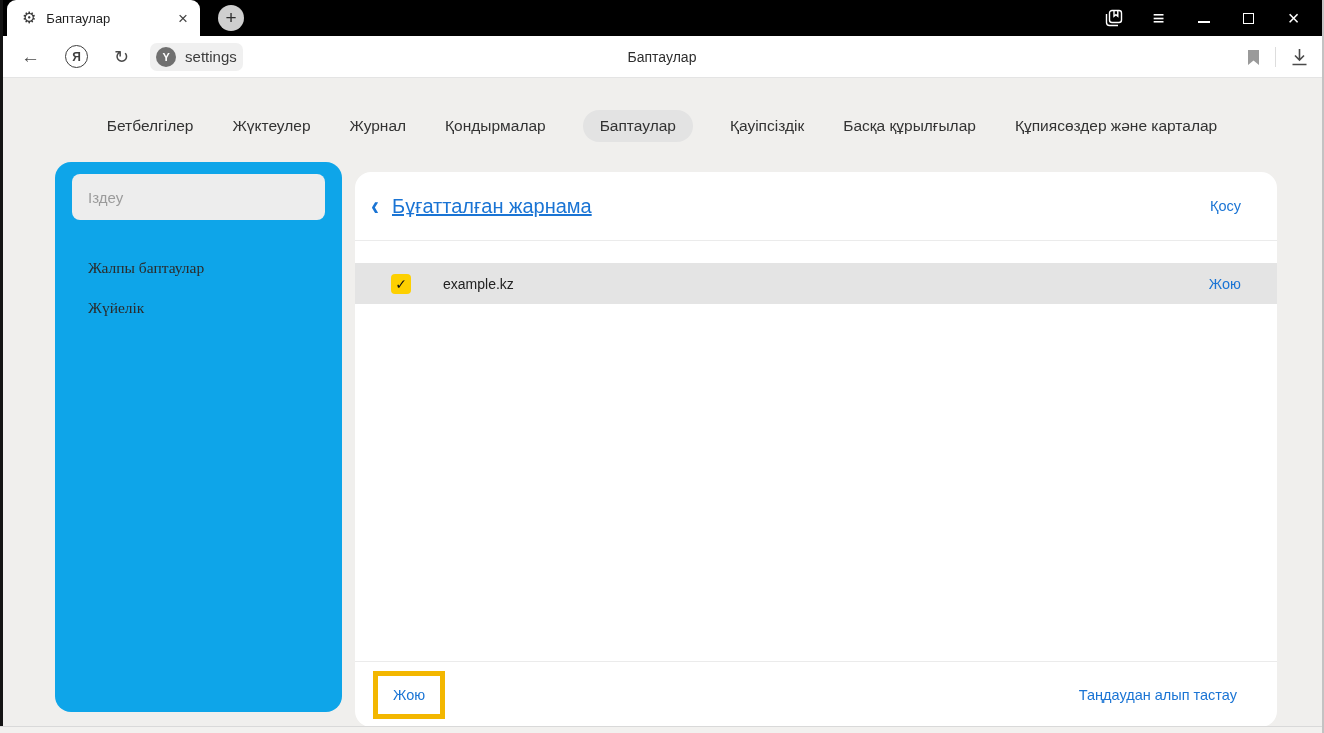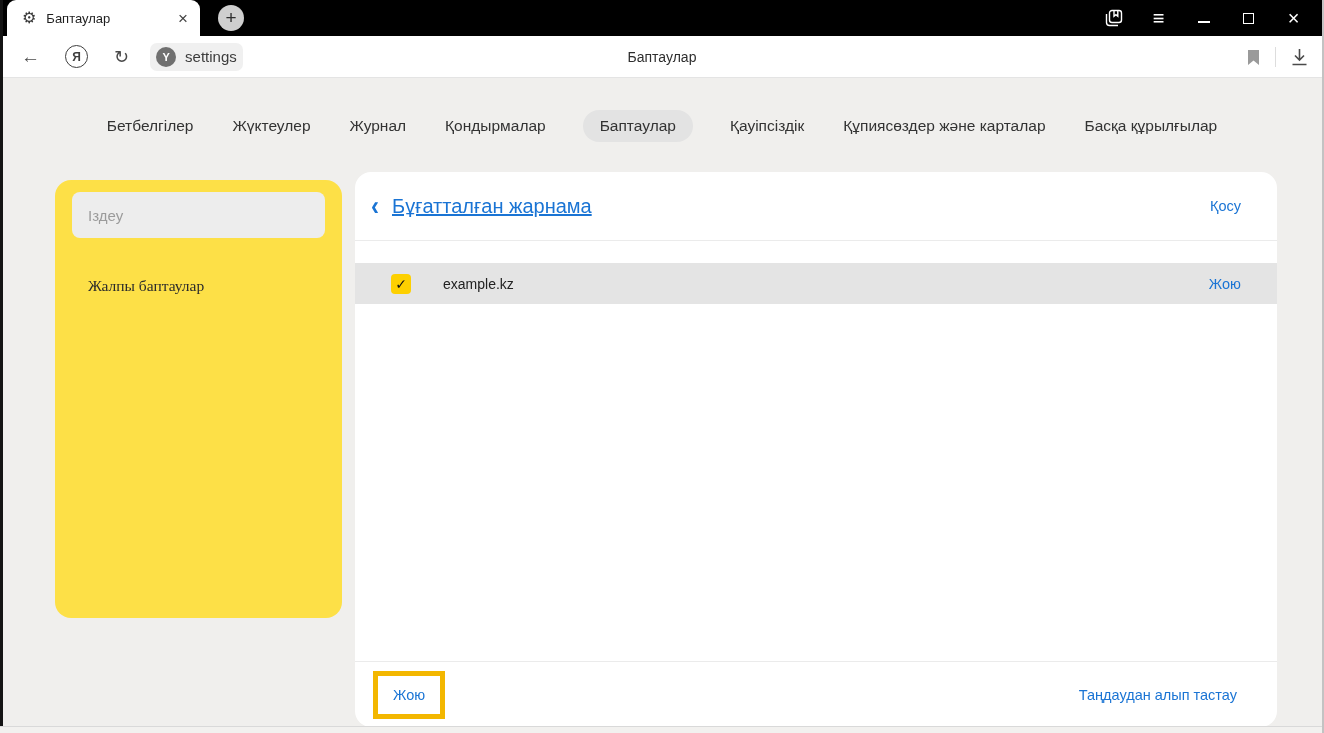--- a/index.html
+++ b/index.html
@@ -73,22 +73,22 @@
   .nav{
     position:absolute;top:79px;left:0;width:100%;height:93px;
     display:flex;align-items:center;justify-content:center;gap:35px;
     font-size:15.5px;color:#333;
   }
   .nav-item{padding:7px 2px;white-space:nowrap;}
   .nav-item.active{background:#e3e3e3;border-radius:18px;padding:7px 17px;}
 
   
   .sidebar{
-    position:absolute;left:55px;top:180px;width:287px;height:438px;
-    background:#fde047;border-radius:16px;
+    position:absolute;left:55px;top:162px;width:287px;height:550px;
+    background:#0ea5e9;border-radius:16px;
   }
   .search{
     display:block;margin:12px 17px 0;width:calc(100% - 34px);height:46px;
     background:#ededed;border:none;border-radius:8px;padding:0 16px;
     font-size:15px;color:#333;font-family:inherit;outline:none;
   }
   .search::placeholder{color:#9b9b9b;opacity:1;}
   .side-items{margin-top:28px;}
   .side-item{height:40px;display:flex;align-items:center;padding-left:33px;font-size:15.5px;color:#2b2b2b;font-family:Liberation Serif, serif;}
 
@@ -177,28 +177,29 @@
   </span>
 </div>
 
 <div class="nav">
   <span class="nav-item">Бетбелгілер</span>
   <span class="nav-item">Жүктеулер</span>
   <span class="nav-item">Журнал</span>
   <span class="nav-item">Қондырмалар</span>
   <span class="nav-item active">Баптаулар</span>
   <span class="nav-item">Қауіпсіздік</span>
+  <span class="nav-item">Басқа құрылғылар</span>
   <span class="nav-item">Құпиясөздер және карталар</span>
-  <span class="nav-item">Басқа құрылғылар</span>
 </div>
 
 <div class="sidebar">
   <input class="search" type="text" placeholder="Іздеу" style="">
   <div class="side-items">
     <div class="side-item">Жалпы баптаулар</div>
+    <div class="side-item">Жүйелік</div>
   </div>
 </div>
 
 <div class="main">
   <div class="main-header">
     <span class="back-chevron">‹</span>
     <span class="main-title">Бұғатталған жарнама</span>
     <a class="link" href="#">Қосу</a>
   </div>
 

